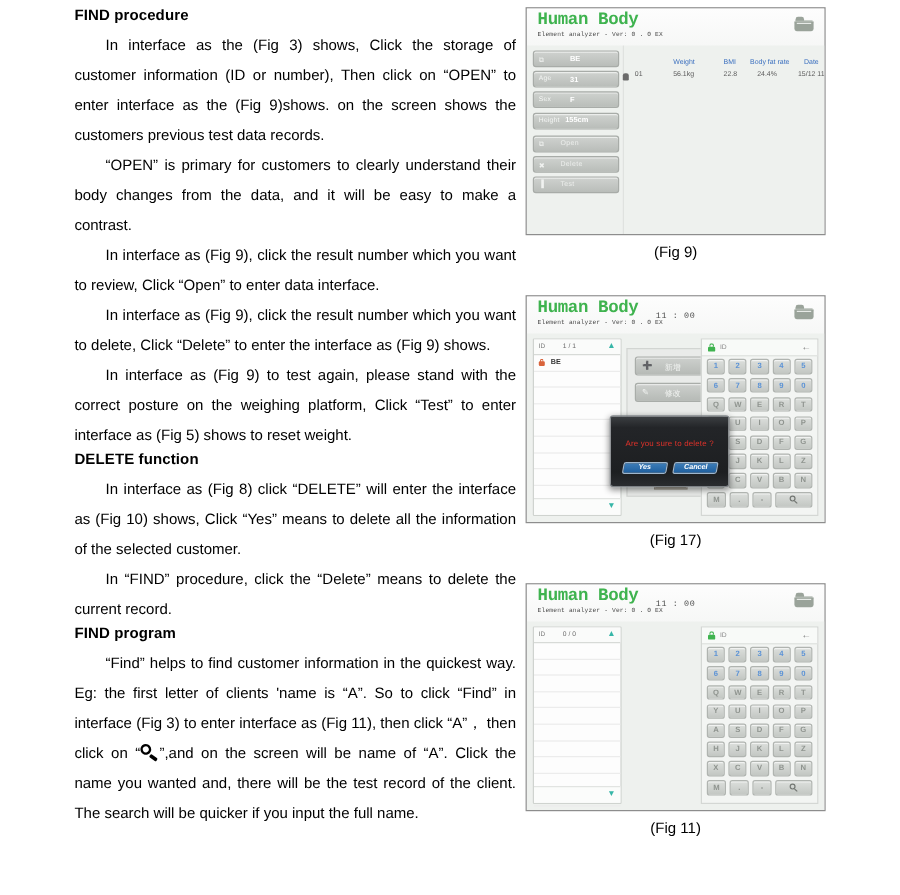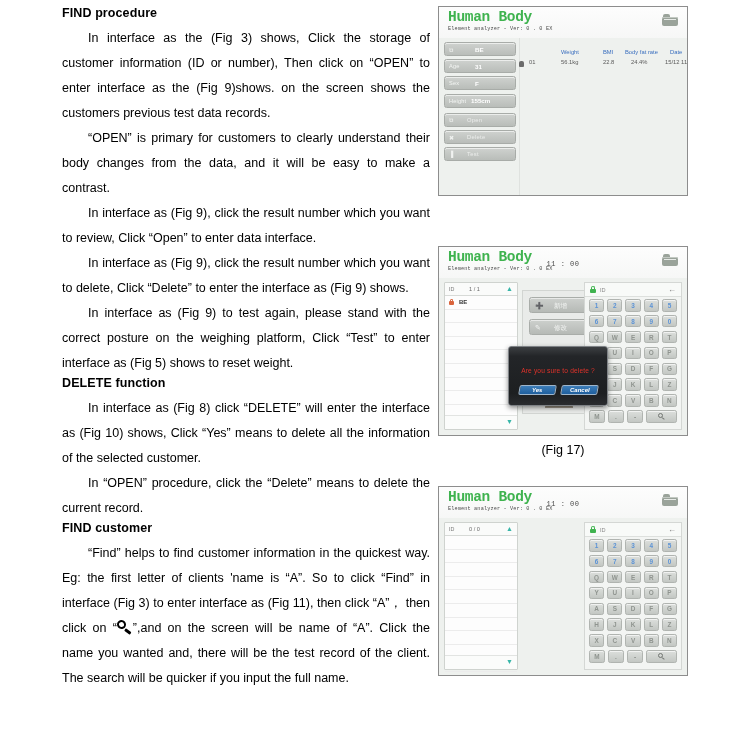--- a/index.html
+++ b/index.html
@@ -371,23 +371,23 @@
 
     <div class="h-sec">FIND procedure</div>
     <p class="para">In interface as the (Fig 3) shows, Click the storage of customer information (ID or number), Then click on “OPEN” to enter interface as the (Fig 9)shows. on the screen shows the customers previous test data records.</p>
     <p class="para">“OPEN” is primary for customers to clearly understand their body changes from the data, and it will be easy to make a contrast.</p>
     <p class="para">In interface as (Fig 9), click the result number which you want to review, Click “Open” to enter data interface.</p>
     <p class="para">In interface as (Fig 9), click the result number which you want to delete, Click “Delete” to enter the interface as (Fig 9) shows.</p>
     <p class="para">In interface as (Fig 9) to test again, please stand with the correct posture on the weighing platform, Click “Test” to enter interface as (Fig 5) shows to reset weight.</p>
 
     <div class="h-sec" style="margin-top:0;">DELETE function</div>
     <p class="para">In interface as (Fig 8) click “DELETE” will enter the interface as (Fig 10) shows, Click “Yes” means to delete all the information of the selected customer.</p>
-    <p class="para">In “OPEN” procedure, click the “Delete” means to delete the current record.</p>
-
-    <div class="h-sec" style="margin-top:0;">FIND customer</div>
+    <p class="para">In “FIND” procedure, click the “Delete” means to delete the current record.</p>
+
+    <div class="h-sec" style="margin-top:0;">FIND program</div>
     <p class="para"><span>“Find” helps to find customer information in the quickest way. Eg: the first letter of clients 'name is “A”. So to click “Find” in interface (Fig 3) to enter interface as (Fig 11), then click “A”， then click on “</span><span class="magnifier"><span class="ring"></span><span class="hand"></span></span><span>”,and on the screen will be name of “A”. Click the name you wanted and, there will be the test record of the client. The search will be quicker if you input the full name.</span></p>
   </div>
 
   <div class="figwrap" style="left:438px;top:6px;">
     <div class="figframe">
       <div class="dev">
         <div class="dev-header">
           <div class="dev-title">Human Body</div>
           <div class="dev-sub">Element analyzer - Ver:  0 . 0  EX</div>
           <div class="dev-folder">
@@ -442,20 +442,21 @@
               <span class="c-id" style="left:4px;">01</span>
               <span class="c-w">56.1kg</span>
               <span class="c-bmi">22.8</span>
               <span class="c-fat" style="left:106px;">24.4%</span>
               <span class="c-date" style="left:140px;">15/12  11 : 02 : 25</span>
             </div>
           </div>
         </div>
       </div>
     </div>
+    <div class="figcap">(Fig 9)</div>
   </div>
 
   <div class="figwrap" style="left:438px;top:246px;">
     <div class="figframe">
       <div class="dev">
         <div class="dev-header">
           <div class="dev-title">Human Body</div>
           <div class="dev-sub">Element analyzer - Ver:  0 . 0  EX</div>
           <div class="dev-clock">11 : 00</div>
           <div class="dev-folder">
@@ -708,15 +709,16 @@
                       <span class="h"></span>
                     </span>
                 </div>
               </div>
             </div>
           </div>
 
         </div>
       </div>
     </div>
+    <div class="figcap">(Fig 11)</div>
   </div>
 
 </div>
 
 </body></html>

